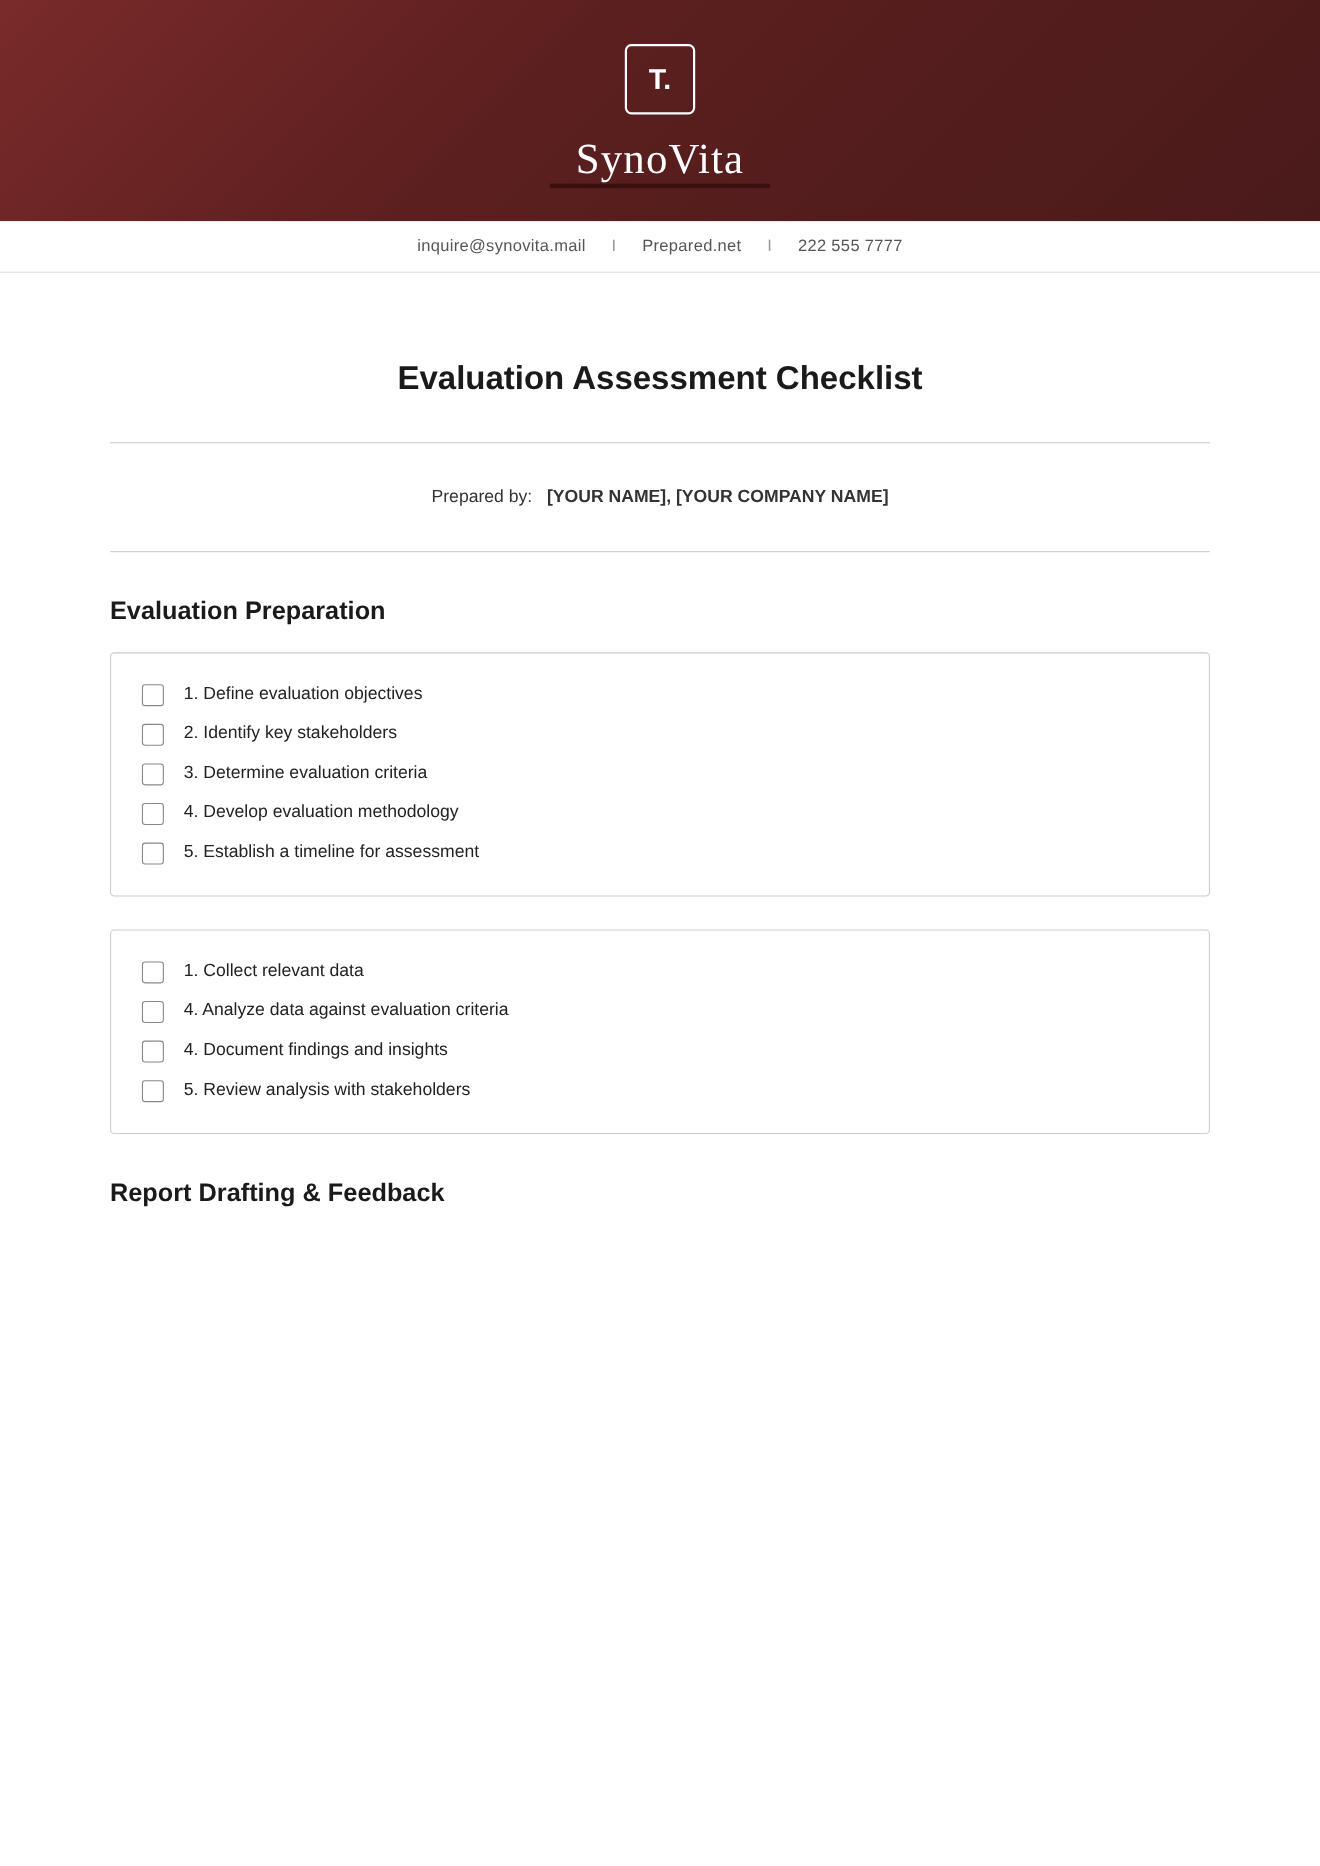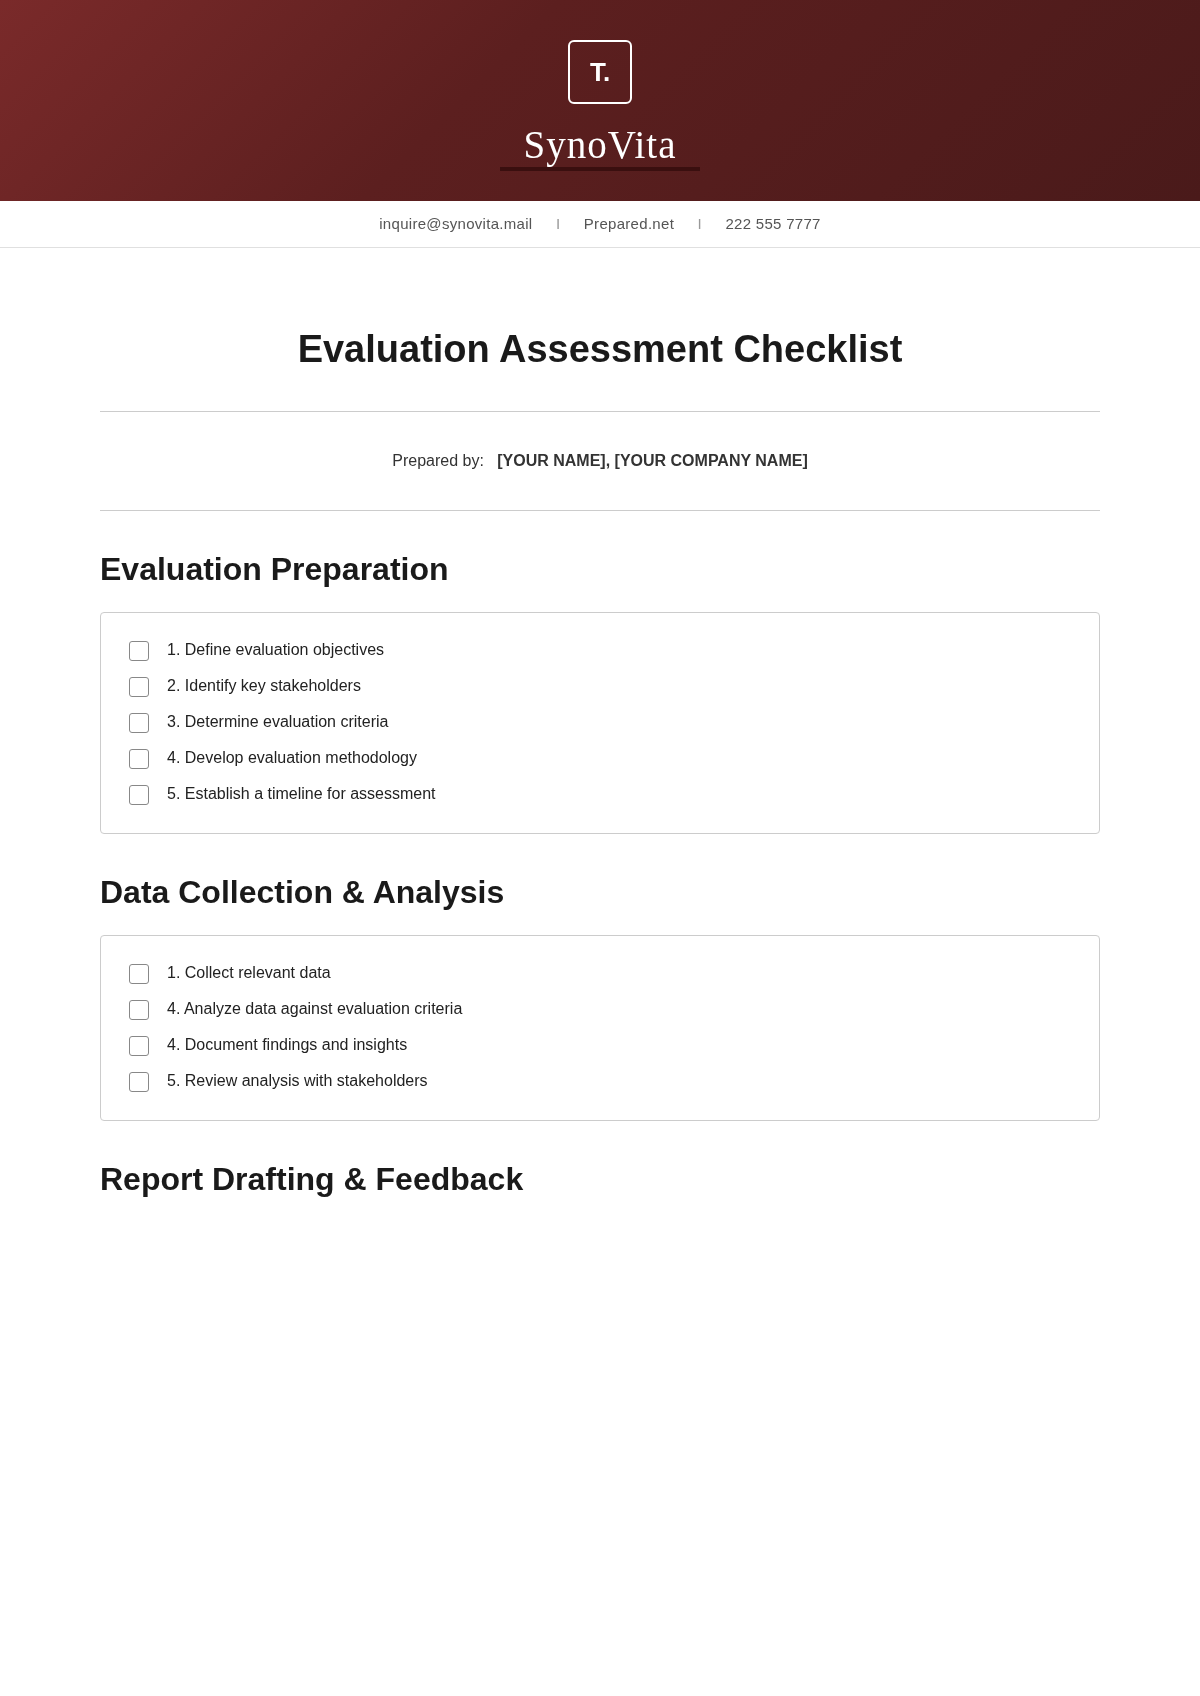--- a/index.html
+++ b/index.html
@@ -72,21 +72,21 @@
       color: #999;
     }
 
     
     .main-content {
       padding: 60px 100px 60px 100px;
     }
 
     .doc-title {
       text-align: center;
-      font-size: 38px;
+      font-size: 30px;
       font-weight: bold;
       font-family: Arial, sans-serif;
       color: #1a1a1a;
       margin-bottom: 40px;
       margin-top: 20px;
     }
 
     .section-divider {
       border: none;
       border-top: 1px solid #cccccc;
@@ -101,21 +101,21 @@
       margin-bottom: 30px;
       padding: 10px 0;
     }
 
     .prepared-by strong {
       font-weight: bold;
       margin-top: 20px;
     }
 
     .section-heading {
-      font-size: 32px;
+      font-size: 23px;
       font-weight: bold;
       font-family: Arial, sans-serif;
       color: #1a1a1a;
       margin-bottom: 24px;
       margin-top: 40px;
     }
 
     .checklist-box {
       border: 1px solid #cccccc;
       border-radius: 4px;
@@ -209,23 +209,20 @@
     <div class="checklist-item">
       <div class="checkbox"></div>
       <span class="item-text">4. Develop evaluation methodology</span>
     </div>
     <div class="checklist-item">
       <div class="checkbox"></div>
       <span class="item-text">5. Establish a timeline for assessment</span>
     </div>
   </div>
 
-  <h2 class="section-heading">
-    <span>Data Collection &amp; Analysis</span>
-  </h2>
   <div class="checklist-box">
     <div class="checklist-item">
       <div class="checkbox"></div>
       <span class="item-text">1. Collect relevant data</span>
     </div>
     <div class="checklist-item">
       <div class="checkbox"></div>
       <span class="item-text">4. Analyze data against evaluation criteria</span>
     </div>
     <div class="checklist-item">

